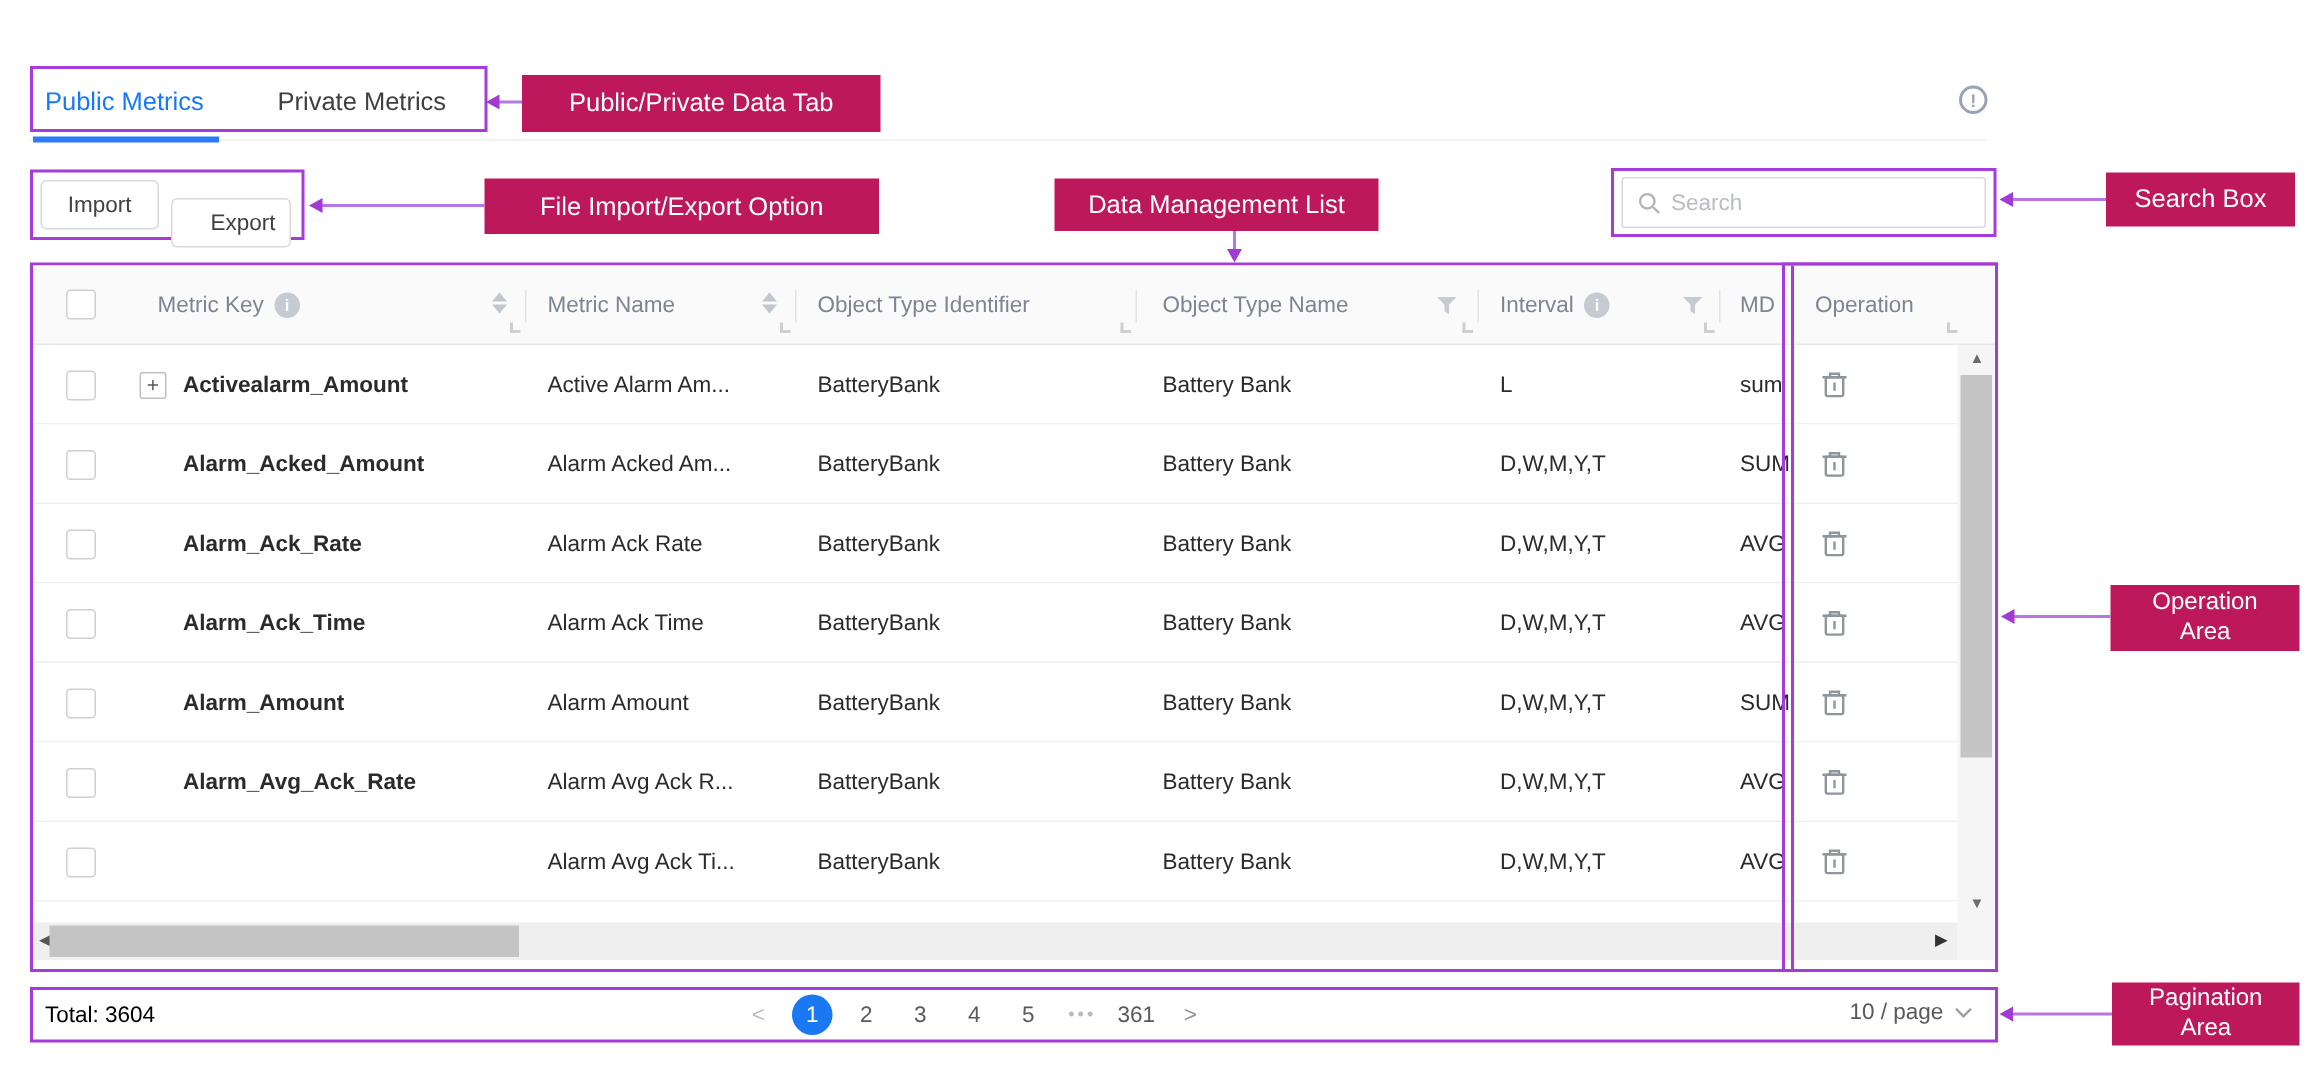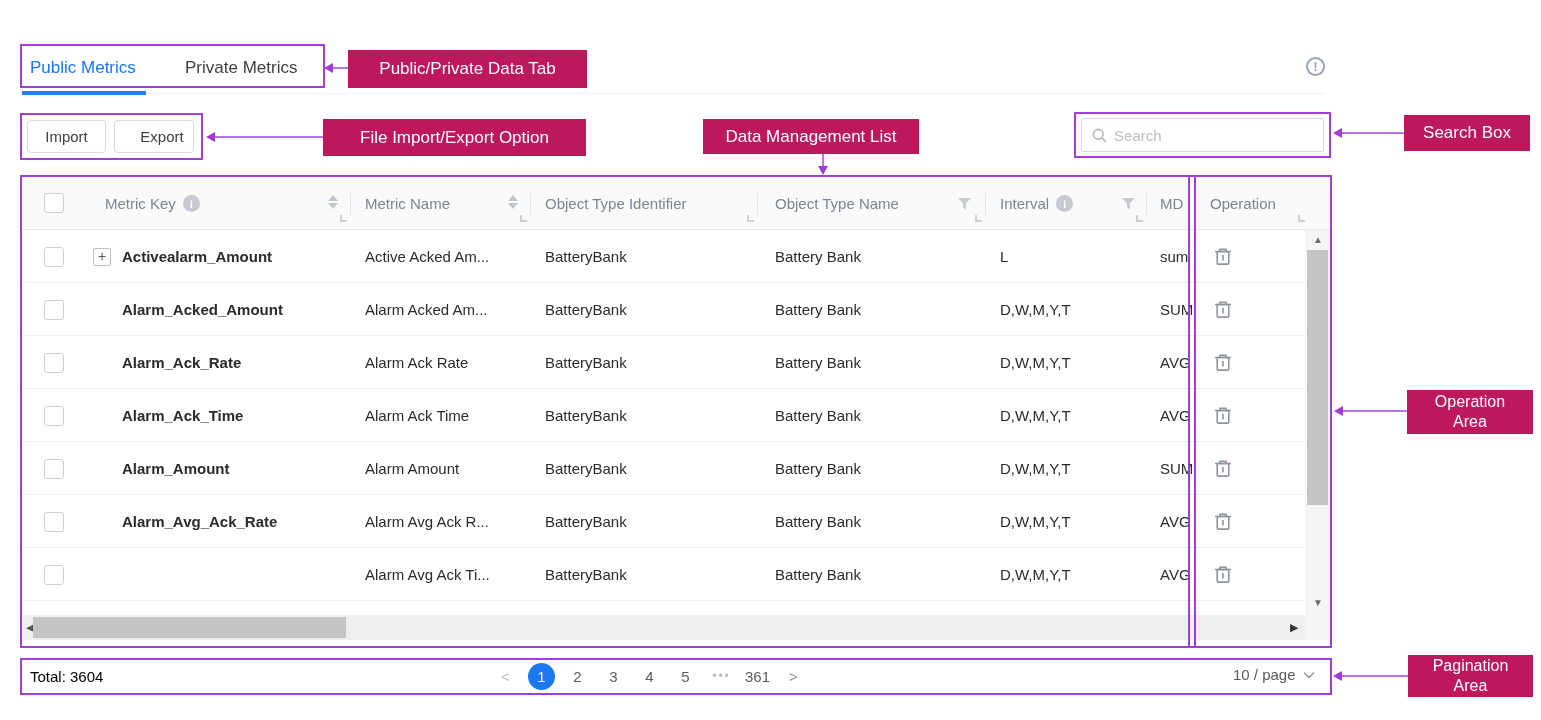--- a/index.html
+++ b/index.html
@@ -99,21 +99,21 @@
 <div class="info-outline">!</div>
 
 <div class="ann-label" style="left:348px;top:50px;width:239px;height:38px;">
   <span>Public/Private Data Tab</span>
 </div>
 <div class="ann-line" style="left:331px;top:67px;width:17px;"></div>
 <div class="ah-left" style="left:324px;top:63px;"></div>
 
 <div class="ann-rect" style="left:20px;top:113px;width:183px;height:47px;"></div>
 <button class="btn" style="left:27px;top:120px;width:79px;">Import</button>
-<button class="btn" style="left:114px;top:120px;width:80px;padding-left:16px;">Export</button>
+<button class="btn" style="left:114px;top:132px;width:80px;padding-left:16px;">Export</button>
 
 <div class="ann-label" style="left:323px;top:119px;width:263px;height:37px;">
   <span>File Import/Export Option</span>
 </div>
 <div class="ann-line" style="left:213px;top:136px;width:110px;"></div>
 <div class="ah-left" style="left:206px;top:132px;"></div>
 
 <div class="ann-label" style="left:703px;top:119px;width:216px;height:35px;">
   <span>Data Management List</span>
 </div>
@@ -193,21 +193,21 @@
     <span>Operation</span>
   </div>
   <div class="corner" style="left:1276px;"></div>
 </div>
 
 <div class="rows-viewport" id="rows-viewport">
     <div class="trow expandable">
     <div class="checkbox rowcb"></div>
     <span class="expand">+</span>
     <span class="cell key">Activealarm_Amount</span>
-    <span class="cell name">Active Acked Am...</span>
+    <span class="cell name">Active Alarm Am...</span>
     <span class="cell oti">BatteryBank</span>
     <span class="cell otn">Battery Bank</span>
     <span class="cell itv">L</span>
     <span class="cell md">sum</span>
     <svg class="trash" width="18" height="19" viewBox="0 0 18 19">
       <path d="M1 4.5h16" stroke="#8e959d" stroke-width="1.6" fill="none"></path>
       <path d="M6 4.5V2.2h6v2.3" stroke="#8e959d" stroke-width="1.6" fill="none"></path>
       <rect x="3.2" y="4.5" width="11.6" height="12.6" rx="1.2" fill="none" stroke="#8e959d" stroke-width="1.6"></rect>
       <path d="M9 8v5.5" stroke="#8e959d" stroke-width="1.6"></path>
     </svg>

